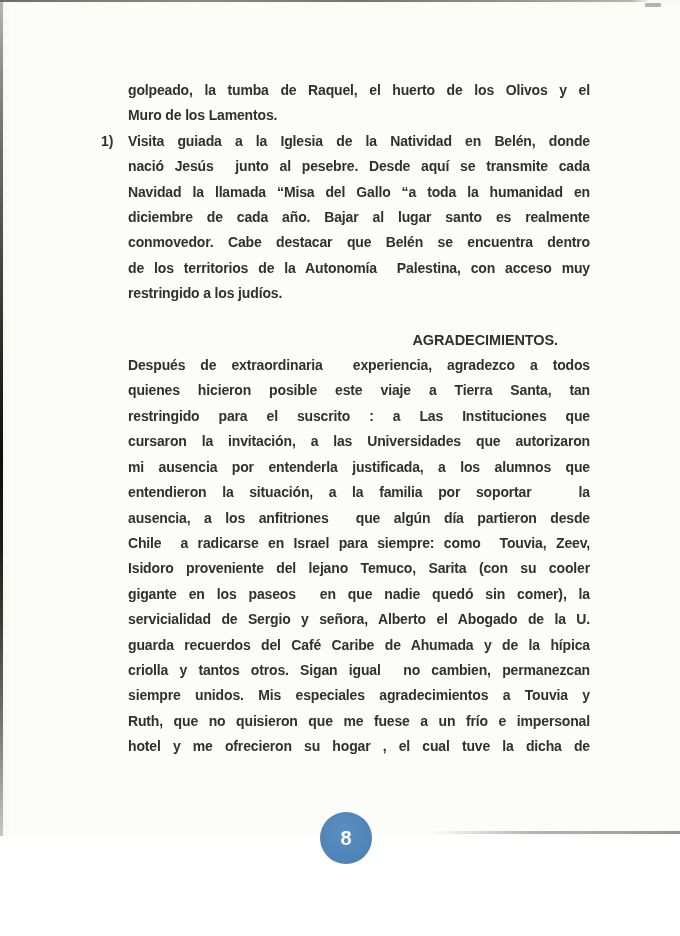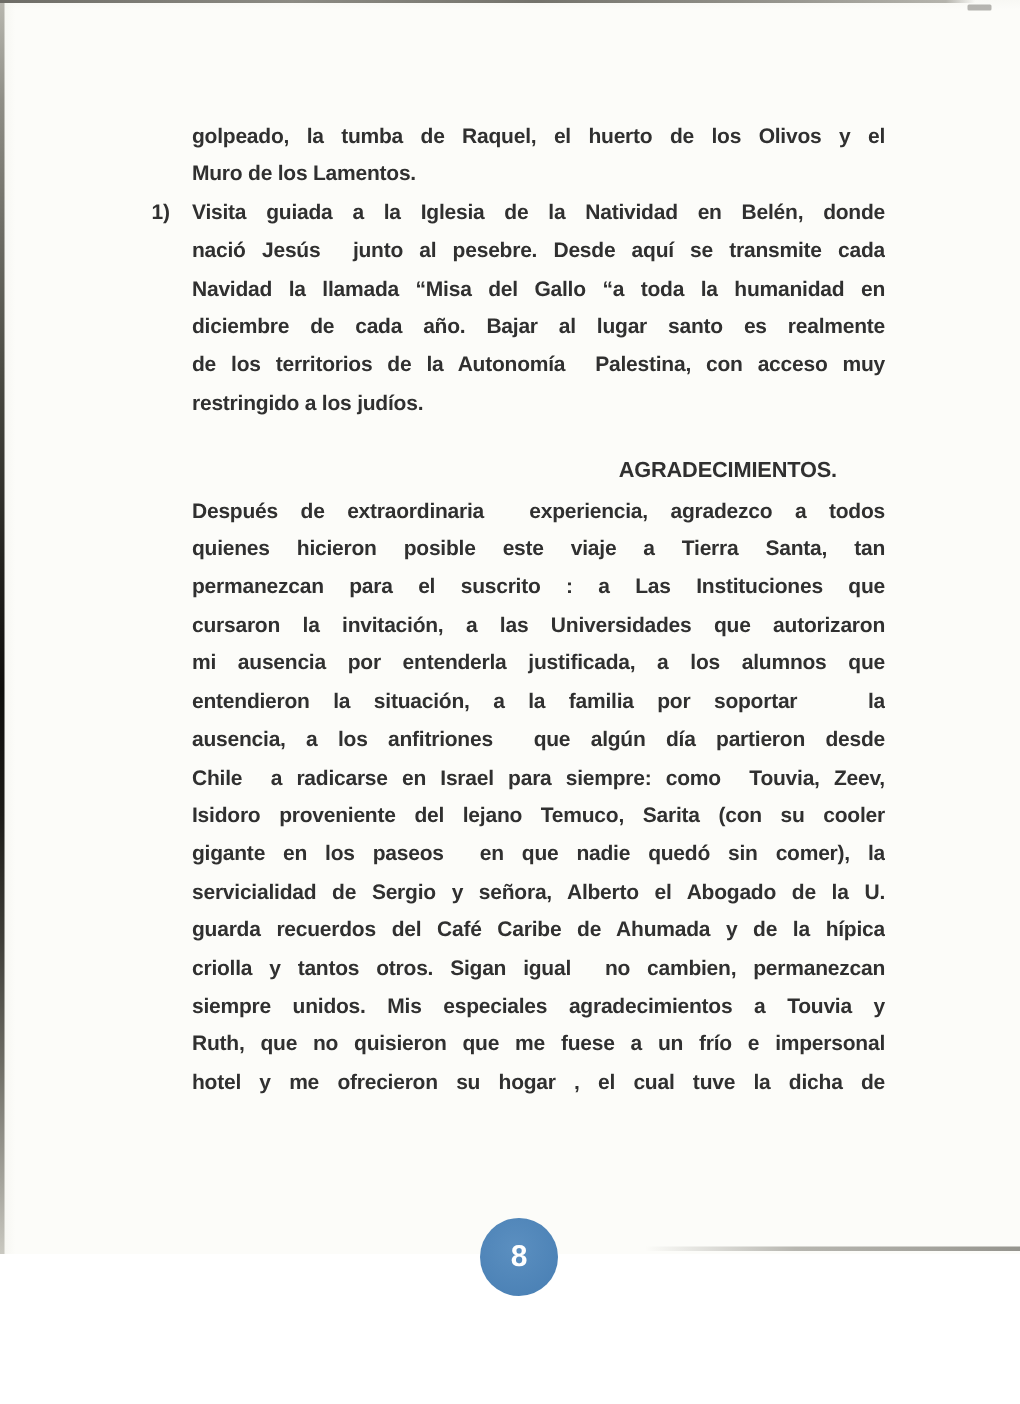--- a/index.html
+++ b/index.html
@@ -117,32 +117,33 @@
       <div class="line last">Muro de los Lamentos.</div>
     </div>
 
     <div class="list-item">
       <div class="marker">1)</div>
       <div>
           <div class="line">Visita guiada a la Iglesia de la Natividad en Belén, donde</div>
           <div class="line">nació Jesús  junto al pesebre. Desde aquí se transmite cada</div>
           <div class="line">Navidad la llamada “Misa del Gallo “a toda la humanidad en</div>
           <div class="line">diciembre de cada año. Bajar al lugar santo es realmente</div>
+          <div class="line">conmovedor. Cabe destacar que Belén se encuentra dentro</div>
           <div class="line">de los territorios de la Autonomía  Palestina, con acceso muy</div>
         </div>
       <div class="line last">restringido a los judíos.</div>
     </div>
 
     <h2 class="heading">AGRADECIMIENTOS.</h2>
 
     <div class="para">
       <div>
           <div class="line">Después de extraordinaria  experiencia, agradezco a todos</div>
           <div class="line">quienes hicieron posible este viaje a Tierra Santa, tan</div>
-          <div class="line">permanezcan para el suscrito : a Las Instituciones que</div>
+          <div class="line">restringido para el suscrito : a Las Instituciones que</div>
           <div class="line">cursaron la invitación, a las Universidades que autorizaron</div>
           <div class="line">mi ausencia por entenderla justificada, a los alumnos que</div>
           <div class="line">entendieron la situación, a la familia por soportar   la</div>
           <div class="line">ausencia, a los anfitriones  que algún día partieron desde</div>
           <div class="line">Chile  a radicarse en Israel para siempre: como  Touvia, Zeev,</div>
           <div class="line">Isidoro proveniente del lejano Temuco, Sarita (con su cooler</div>
           <div class="line">gigante en los paseos  en que nadie quedó sin comer), la</div>
           <div class="line">servicialidad de Sergio y señora, Alberto el Abogado de la U.</div>
           <div class="line">guarda recuerdos del Café Caribe de Ahumada y de la hípica</div>
           <div class="line">criolla y tantos otros. Sigan igual  no cambien, permanezcan</div>

